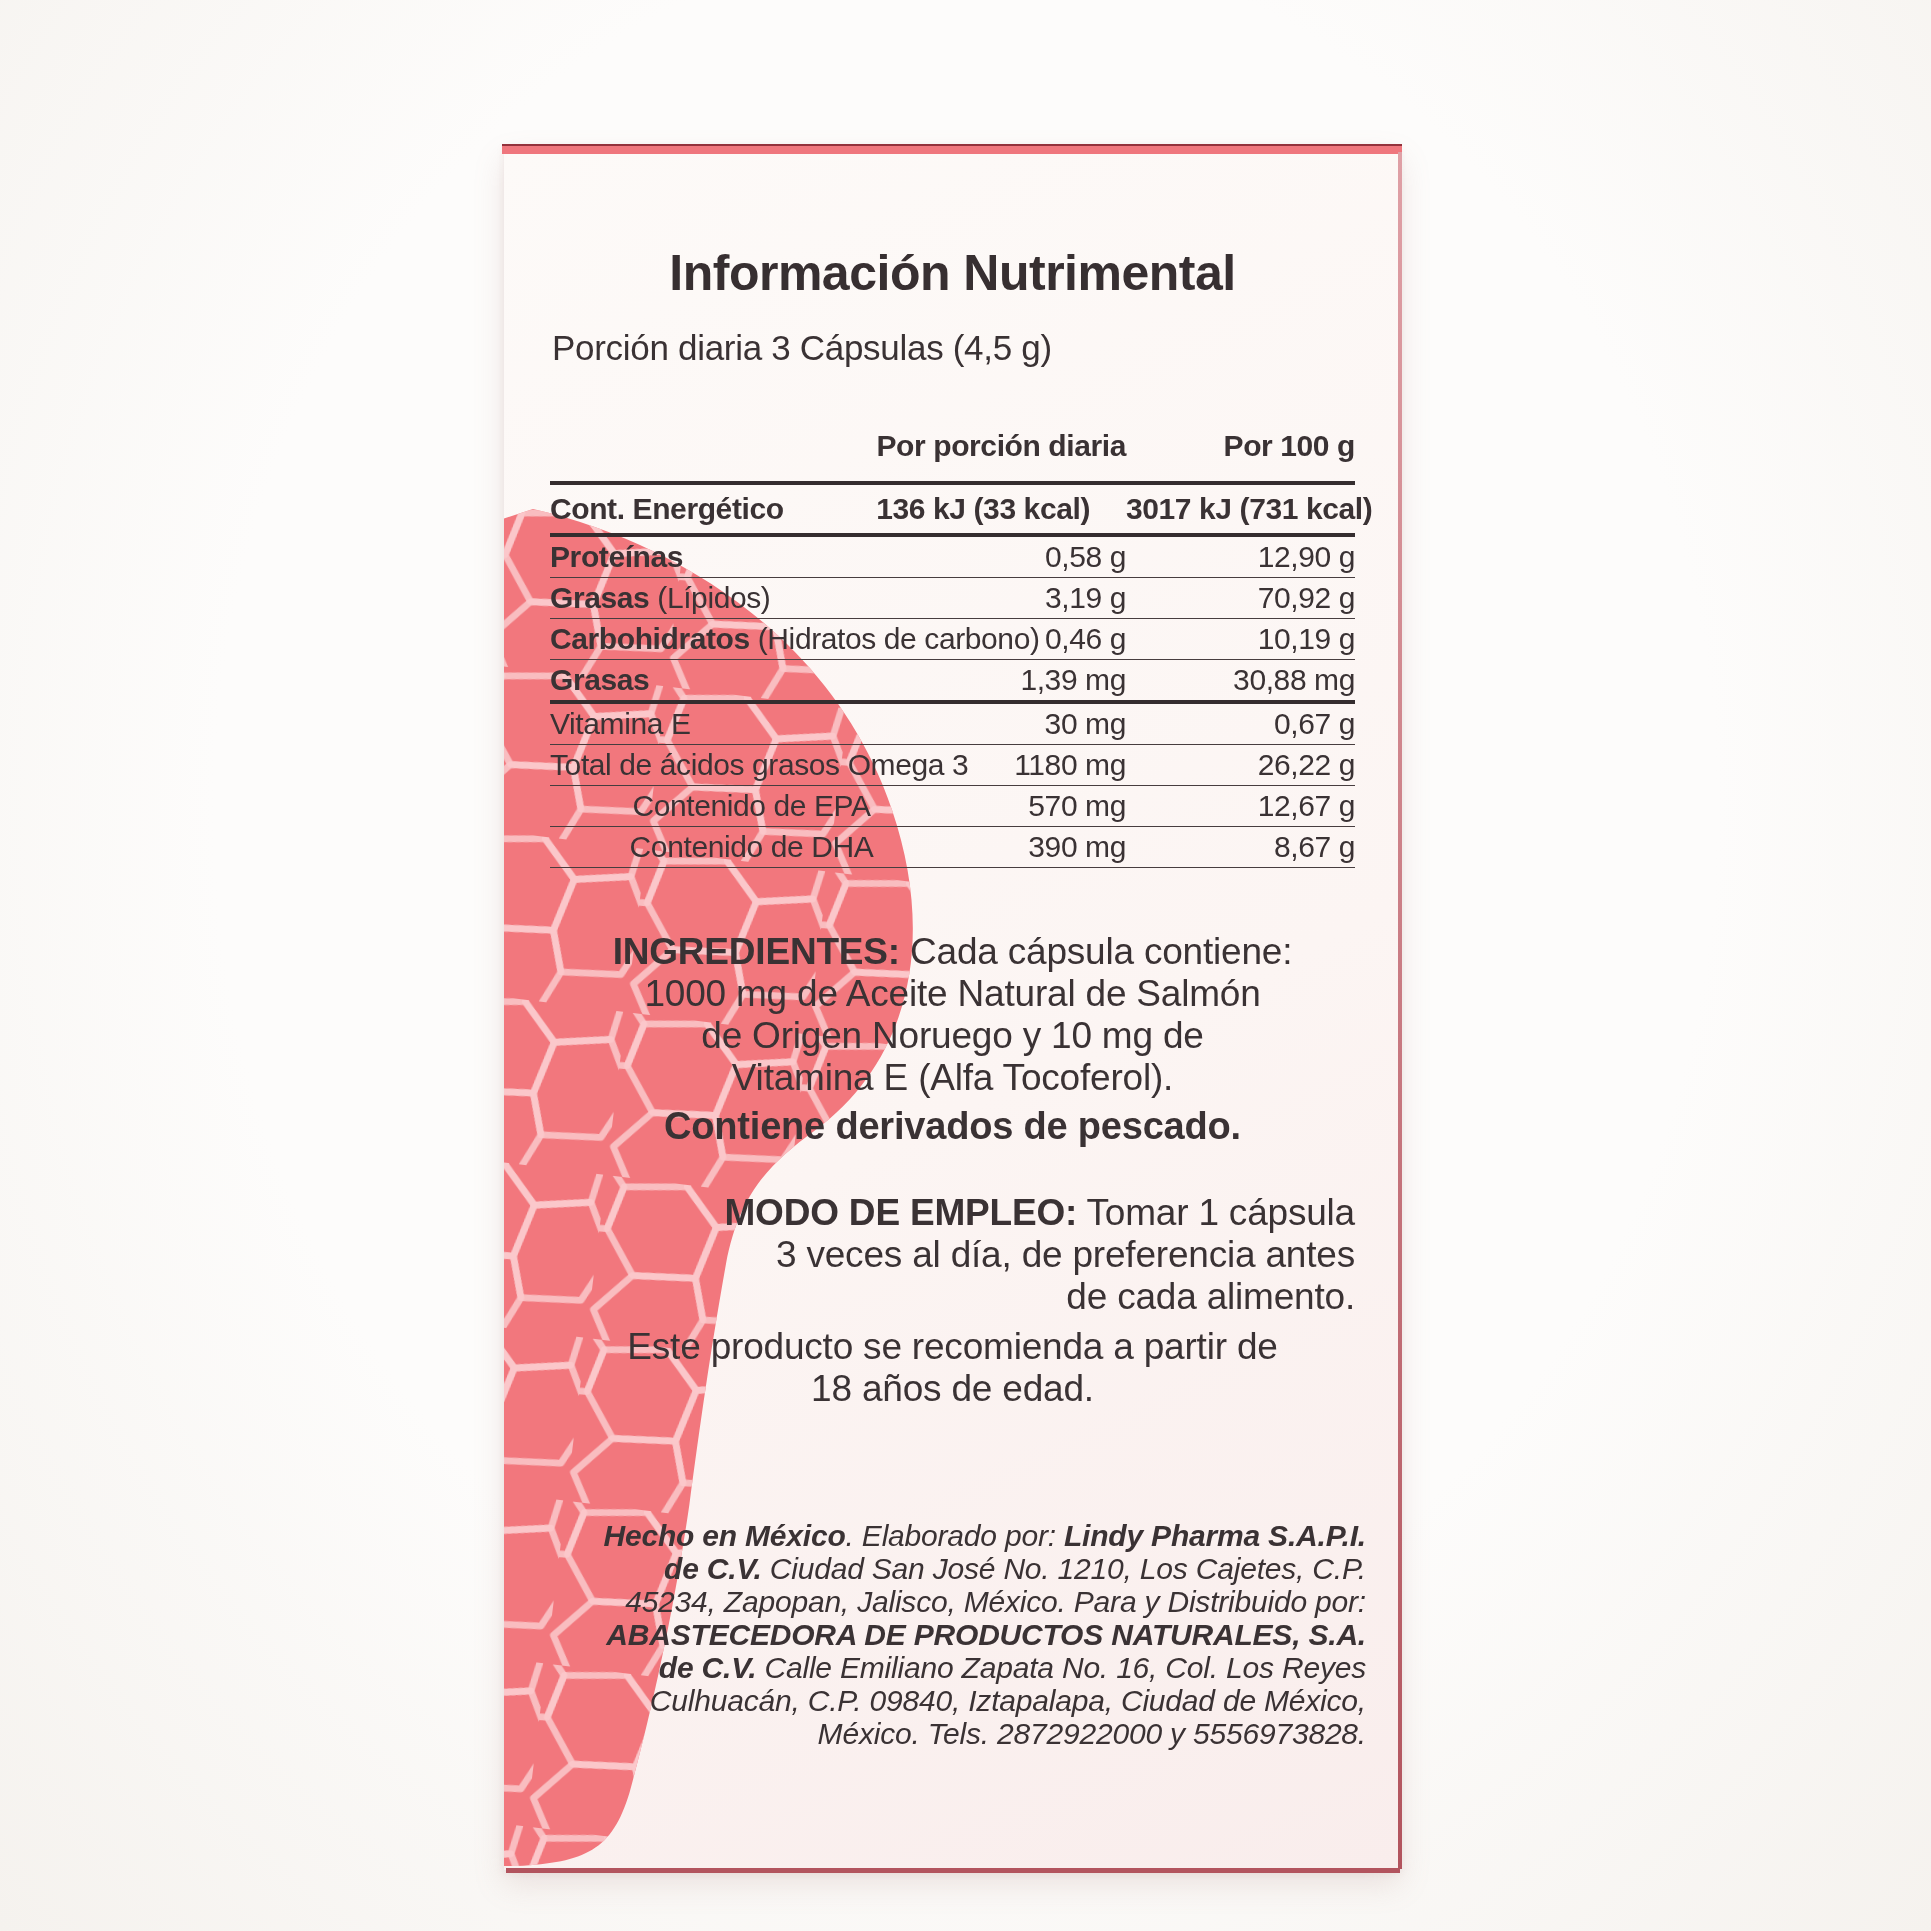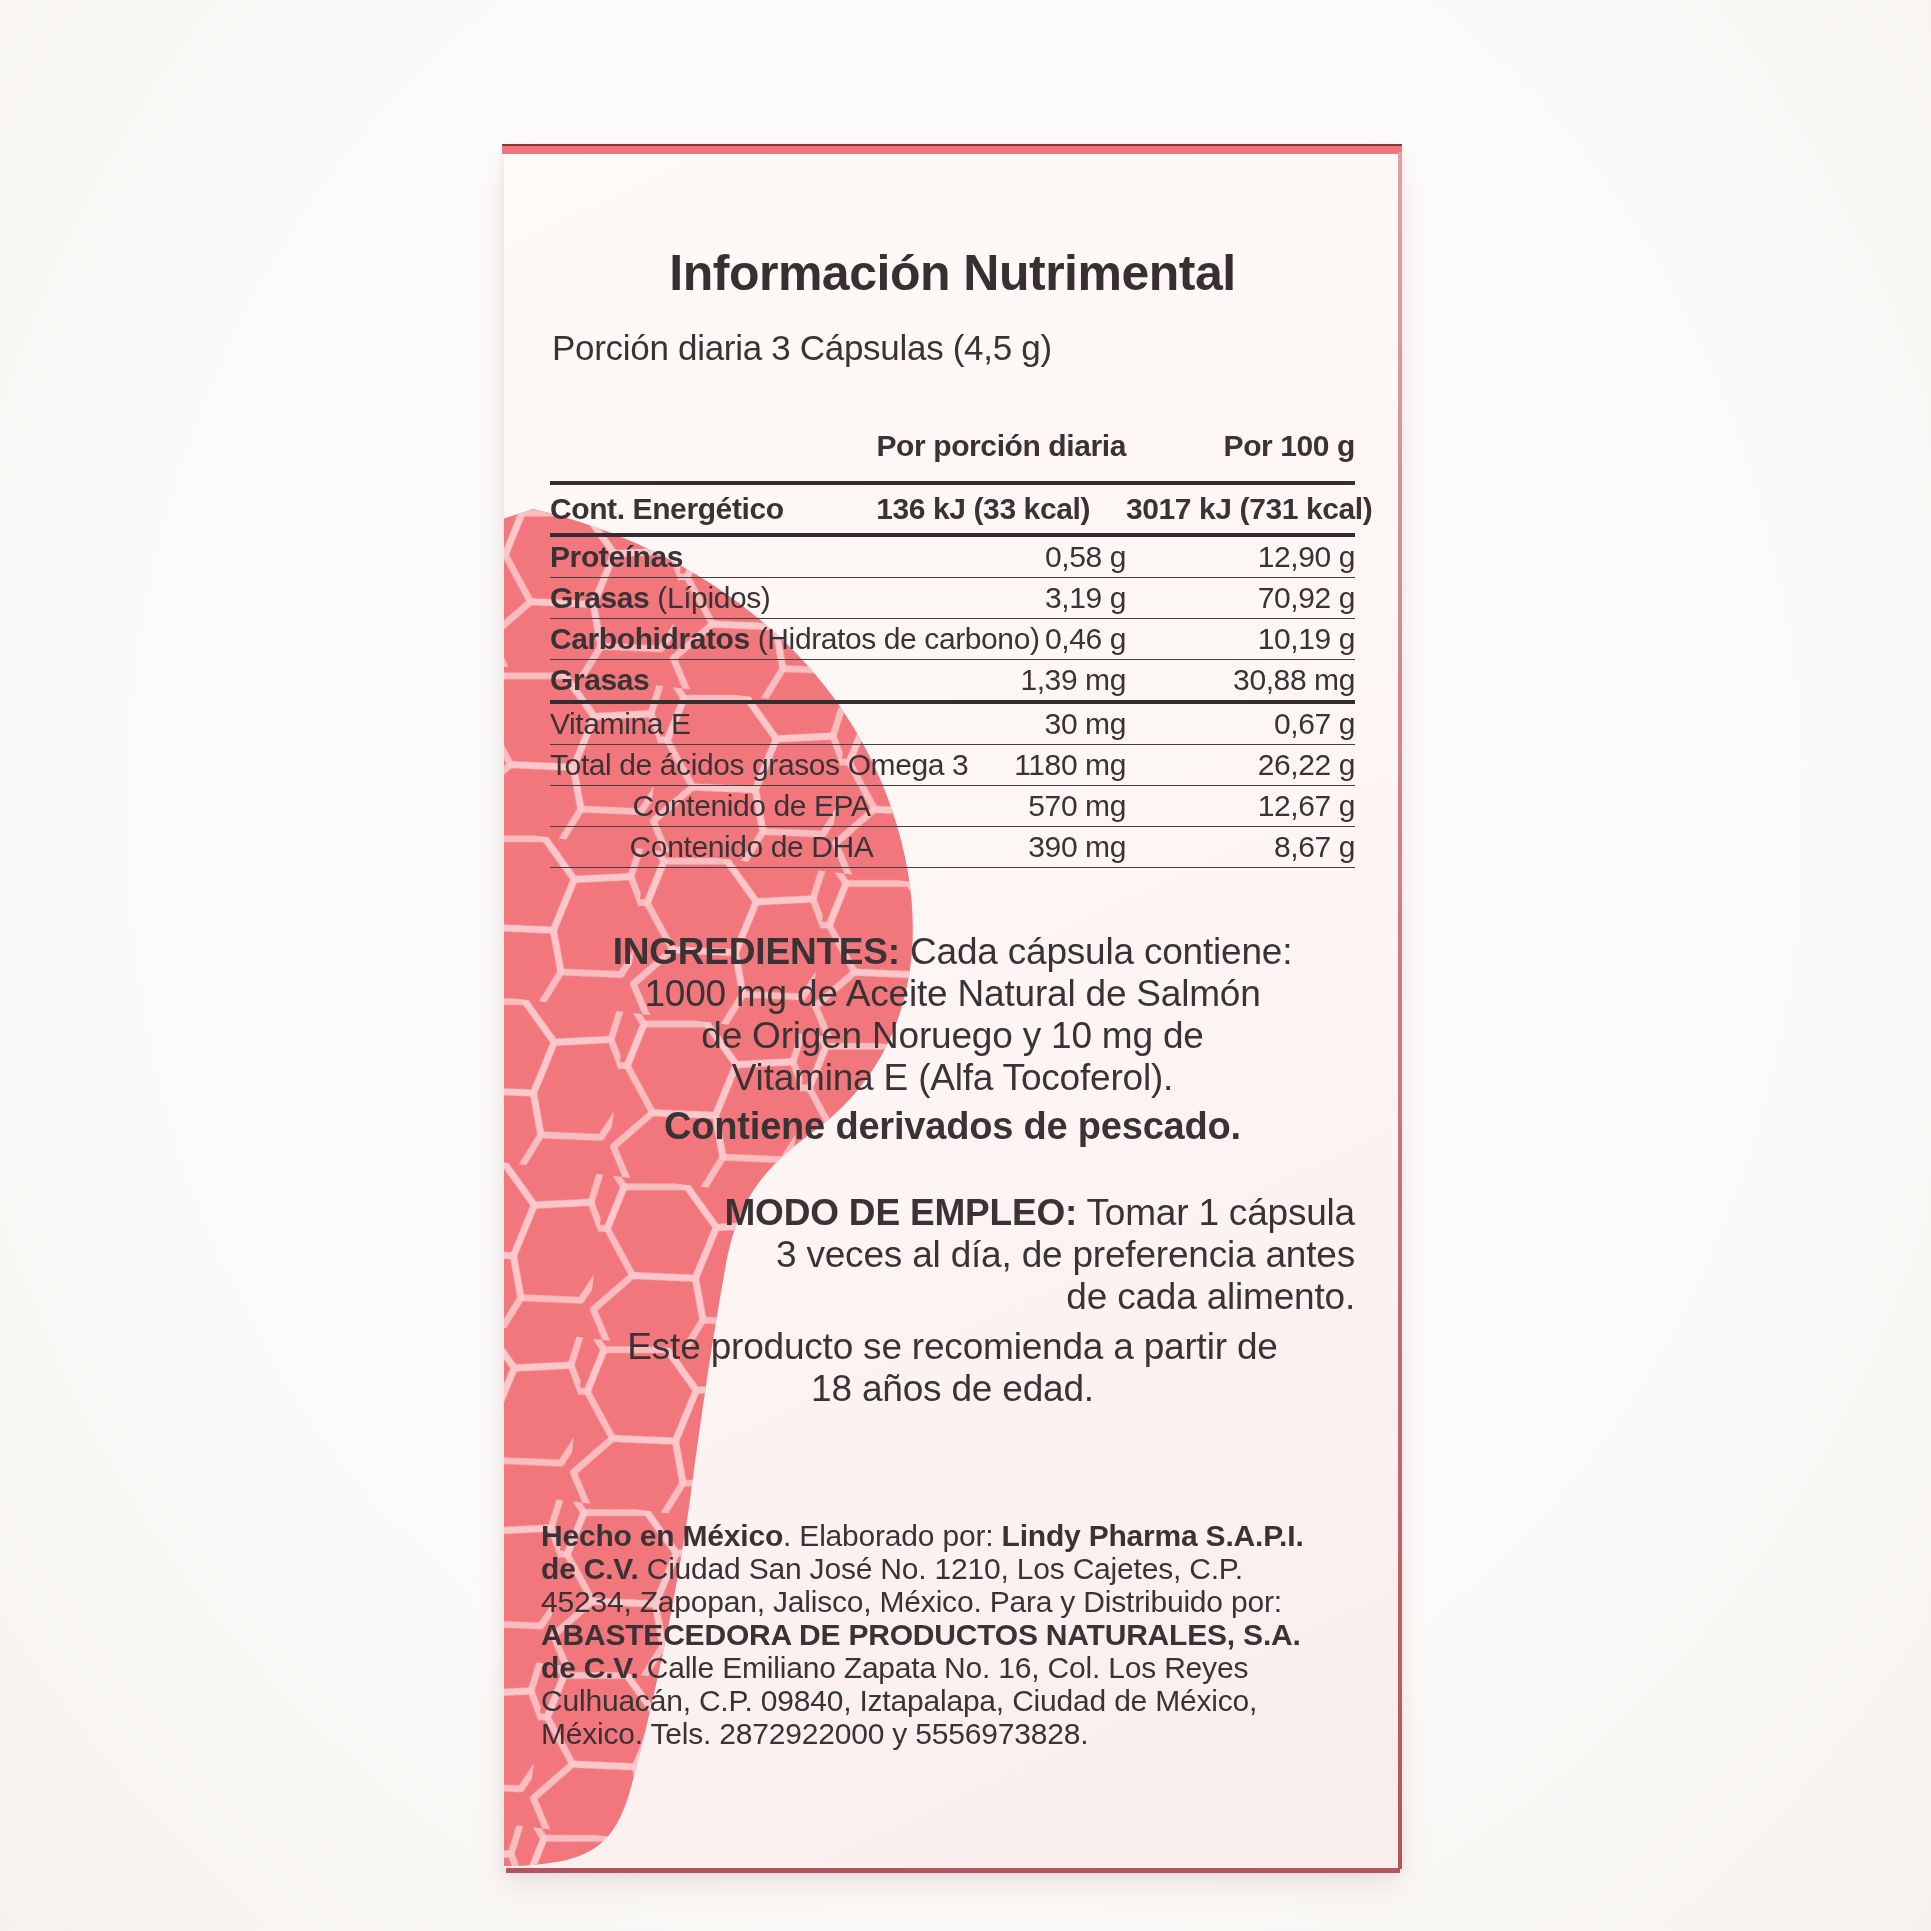--- a/index.html
+++ b/index.html
@@ -49,22 +49,22 @@
   .b{font-weight:bold;}
 
   .ingredients{position:absolute;left:46px;top:787px;width:805px;text-align:center;
     font-size:37px;line-height:42px;letter-spacing:-0.2px;}
   .allergen{position:absolute;left:46px;top:961px;width:805px;text-align:center;
     font-size:38px;font-weight:bold;letter-spacing:-0.2px;}
   .usage{position:absolute;left:46px;top:1048px;width:805px;text-align:right;
     font-size:37px;line-height:42px;letter-spacing:-0.2px;}
   .usage-note{position:absolute;left:46px;top:1182px;width:805px;text-align:center;
     font-size:37px;line-height:42px;letter-spacing:-0.2px;}
-  .footer{position:absolute;left:37px;top:1375px;width:825px;text-align:left;
-    font-size:30px;line-height:33px;letter-spacing:-0.2px;}
+  .footer{position:absolute;left:37px;top:1375px;width:825px;text-align:right;
+    font-size:30px;line-height:33px;letter-spacing:-0.2px;font-style:italic;}
 </style>
 </head>
 <body>
 
 <div class="panel">
 
   <svg class="blob" width="444" height="1371" viewBox="0 0 460 1420" aria-hidden="true">
     <defs>
       <pattern id="hexes" width="190" height="170" patternUnits="userSpaceOnUse" patternTransform="rotate(7)">
         <g fill="none" stroke="#fac9cc" stroke-opacity="0.85" stroke-width="7" stroke-linejoin="round">

